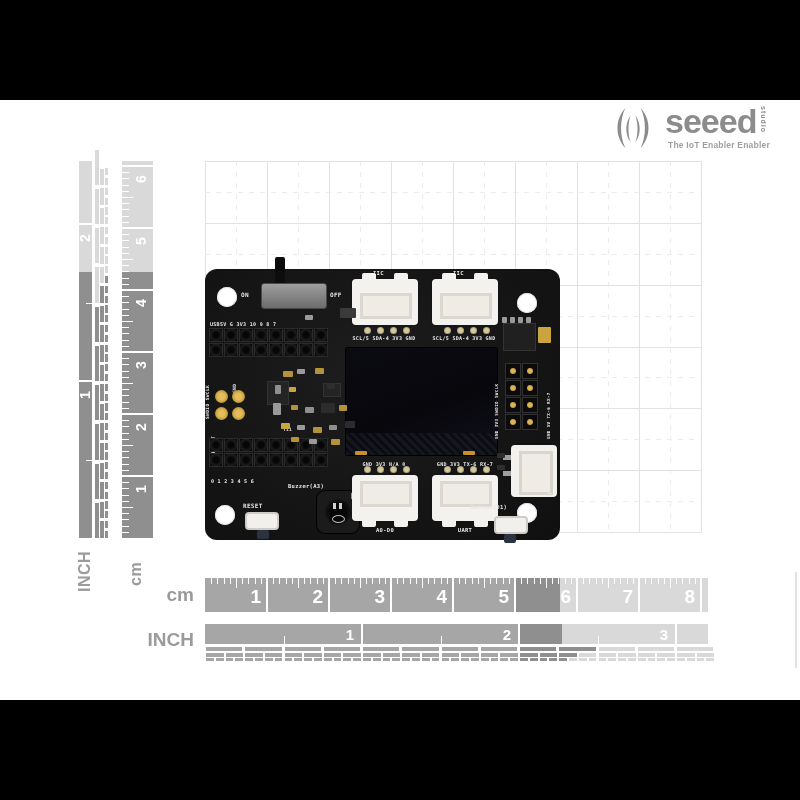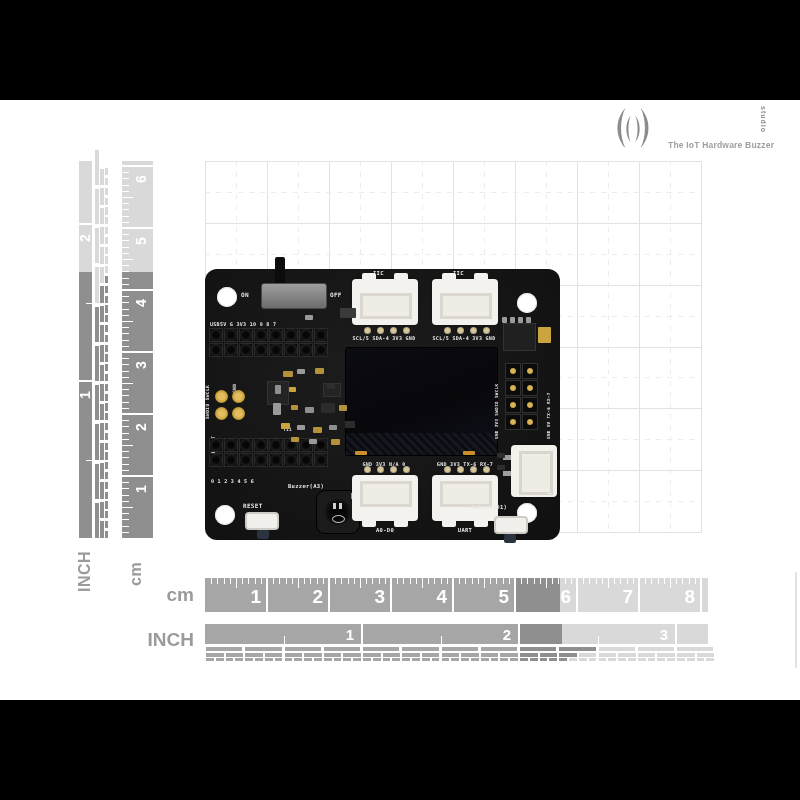--- a/index.html
+++ b/index.html
@@ -54,22 +54,23 @@
     <span class="abs" style="left:0;top:2px;">
       <svg width="42" height="44" viewBox="0 0 44 44">
         <g fill="#8c8c8c">
           <path d="M14 1 C3 13 3 31 14 43 C8 31 8 13 14 1 Z"></path>
           <path d="M19.5 9 C13.5 17 13.5 29 19.5 37 C16.5 29 16.5 17 19.5 9 Z"></path>
           <path d="M24.5 9 C30.5 17 30.5 29 24.5 37 C27.5 29 27.5 17 24.5 9 Z"></path>
           <path d="M30 1 C41 13 41 31 30 43 C36 31 36 13 30 1 Z"></path>
         </g>
       </svg>
     </span>
+    <span class="abs brand" style="left:53px;top:2px;">seeed</span>
     <span class="abs brand-sub" style="left:148px;top:2px;height:30px;">studio</span>
-    <span class="abs tagline" style="left:56px;top:36px;width:130px;">The IoT Hardware Buzzer</span>
+    <span class="abs tagline" style="left:56px;top:36px;width:130px;">The IoT Enabler Enabler</span>
   </div>
 
   <div class="abs" style="left:205px;top:161px;width:497px;height:371px;" id="grid">
       <div style="position: absolute; left: 0px; top: 0px; width: 1px; height: 371px; background: rgb(226, 226, 226);"></div>
       <div style="position: absolute; left: 62px; top: 0px; width: 1px; height: 371px; background: rgb(226, 226, 226);"></div>
       <div style="position: absolute; left: 124px; top: 0px; width: 1px; height: 371px; background: rgb(226, 226, 226);"></div>
       <div style="position: absolute; left: 186px; top: 0px; width: 1px; height: 371px; background: rgb(226, 226, 226);"></div>
       <div style="position: absolute; left: 248px; top: 0px; width: 1px; height: 371px; background: rgb(226, 226, 226);"></div>
       <div style="position: absolute; left: 310px; top: 0px; width: 1px; height: 371px; background: rgb(226, 226, 226);"></div>
       <div style="position: absolute; left: 372px; top: 0px; width: 1px; height: 371px; background: rgb(226, 226, 226);"></div>

